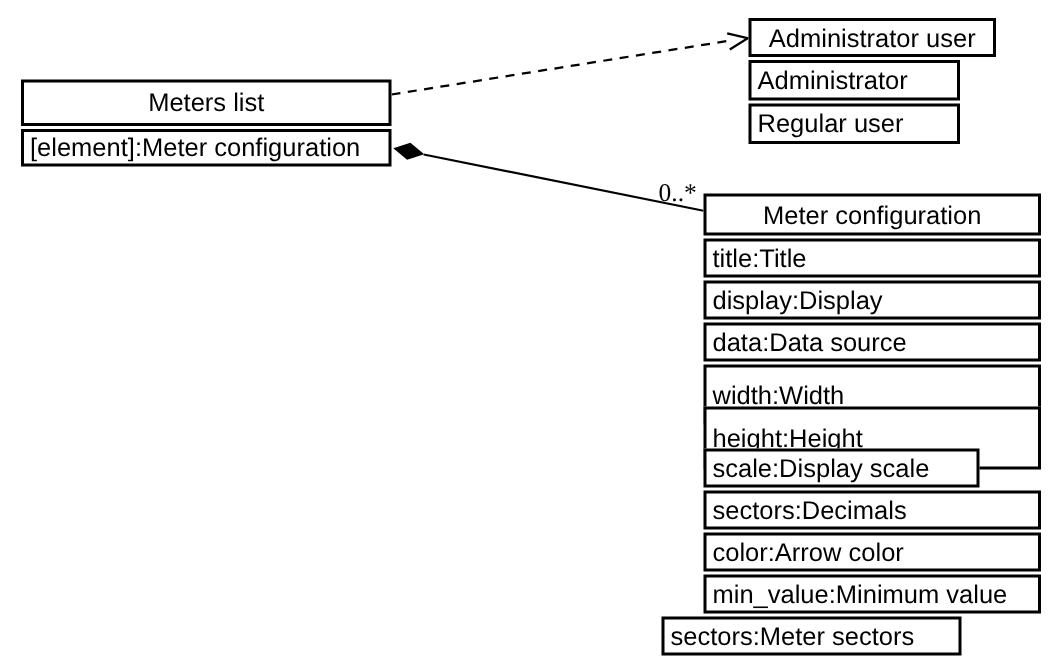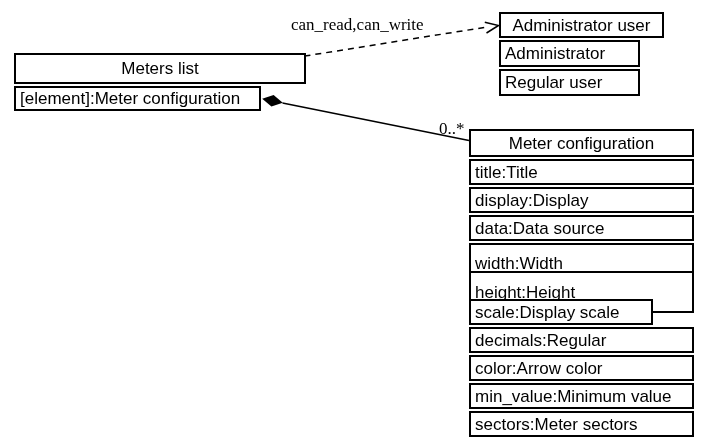--- a/index.html
+++ b/index.html
@@ -26,40 +26,39 @@
 <div class="canvas">
 
   <svg class="overlay" width="708" height="448" viewBox="0 0 708 448">
     <line x1="261" y1="63" x2="487" y2="27" stroke="#000000" stroke-width="1.5" stroke-dasharray="6 5"></line>
     <polyline points="486.5,33 498.5,25.5 484.8,22.2" fill="none" stroke="#000000" stroke-width="1.5"></polyline>
     <line x1="282.5" y1="103" x2="469" y2="140.5" stroke="#000000" stroke-width="1.5"></line>
     <polygon points="262.2,98.8 273.6,95.1 282.8,102.8 271.4,106.5" fill="#000000"></polygon>
   </svg>
 
   <div>
-    <div class="box hdr" style="left:14px;top:53px;width:292px;height:31px">Meters list</div>
+    <div class="box hdr" style="left:14px;top:53px;width:247px;height:31px">Meters list</div>
     <div class="box attr" style="left:14px;top:86px;width:247px;height:25px">[element]:Meter configuration</div>
   </div>
 
   <div>
     <div class="box hdr" style="left:499px;top:12px;width:165px;height:26px">Administrator user</div>
     <div class="box attr" style="left:499px;top:40px;width:141px;height:27px">Administrator</div>
     <div class="box attr" style="left:499px;top:69px;width:141px;height:27px">Regular user</div>
   </div>
 
   <div>
     <div class="box hdr" style="left:469px;top:129px;width:225px;height:28px">Meter configuration</div>
     <div class="box attr" style="left:469px;top:159px;width:225px;height:26px">title:Title</div>
     <div class="box attr" style="left:469px;top:187px;width:225px;height:26px">display:Display</div>
     <div class="box attr" style="left:469px;top:215px;width:225px;height:26px">data:Data source</div>
     <div class="box attr" style="left:469px;top:243px;width:225px;height:40px">width:Width</div>
     <div class="box attr" style="left:469px;top:271px;width:225px;height:42px">height:Height</div>
     <div class="box attr" style="left:469px;top:299px;width:184px;height:26px">scale:Display scale</div>
-    <div class="box attr" style="left:469px;top:327px;width:225px;height:26px">decimals:Regular</div>
+    <div class="box attr" style="left:469px;top:327px;width:225px;height:26px">sectors:Decimals</div>
     <div class="box attr" style="left:469px;top:355px;width:225px;height:26px">color:Arrow color</div>
     <div class="box attr" style="left:469px;top:383px;width:225px;height:26px">min_value:Minimum value</div>
-    <div class="box attr" style="left:469px;top:411px;width:225px;height:26px">sectors:Meter sectors</div>
+    <div class="box attr" style="left:441px;top:411px;width:200px;height:26px">sectors:Meter sectors</div>
   </div>
 
-  <div class="edge-label" style="left:291px;top:16px">can_read,can_write</div>
   <div class="edge-label" style="left:439px;top:120px">0..*</div>
 
 </div>
 
 </body></html>

